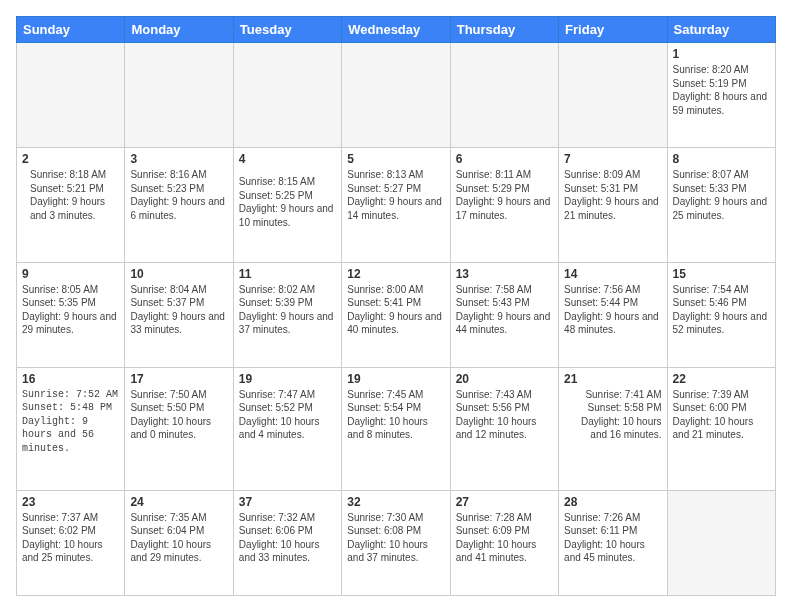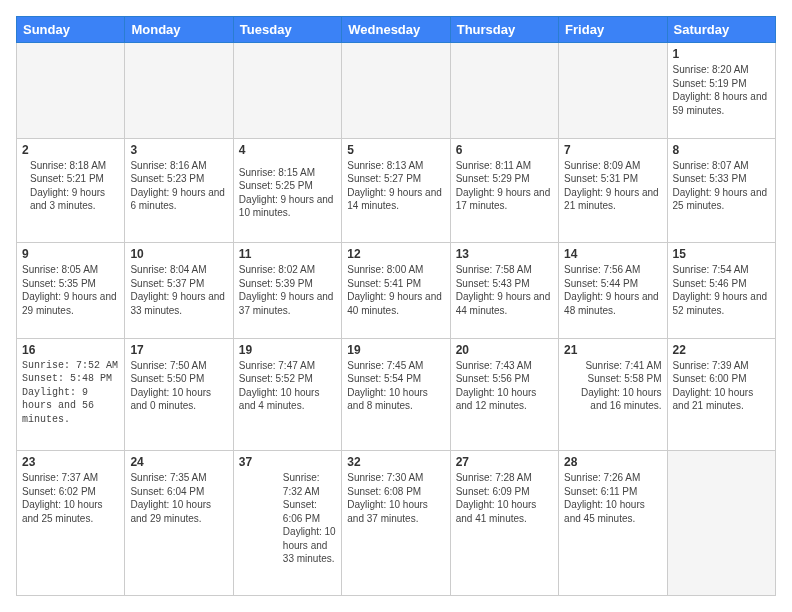--- a/index.html
+++ b/index.html
@@ -255,21 +255,21 @@
 Daylight: 10 hours and 25 minutes.</div>
           </td>
           <td>
             <span class="day-num">24</span>
             <div class="day-info" style="white-space: pre-line;">Sunrise: 7:35 AM
 Sunset: 6:04 PM
 Daylight: 10 hours and 29 minutes.</div>
           </td>
           <td>
             <span class="day-num">37</span>
-            <div class="day-info" style="white-space: pre-line; margin-left: 44px;">Sunrise: 7:32 AM
+            <div class="day-info" style="white-space: pre-line;">Sunrise: 7:32 AM
 Sunset: 6:06 PM
 Daylight: 10 hours and 33 minutes.</div>
           </td>
           <td>
             <span class="day-num">32</span>
             <div class="day-info" style="white-space: pre-line;">Sunrise: 7:30 AM
 Sunset: 6:08 PM
 Daylight: 10 hours and 37 minutes.</div>
           </td>
           <td>

